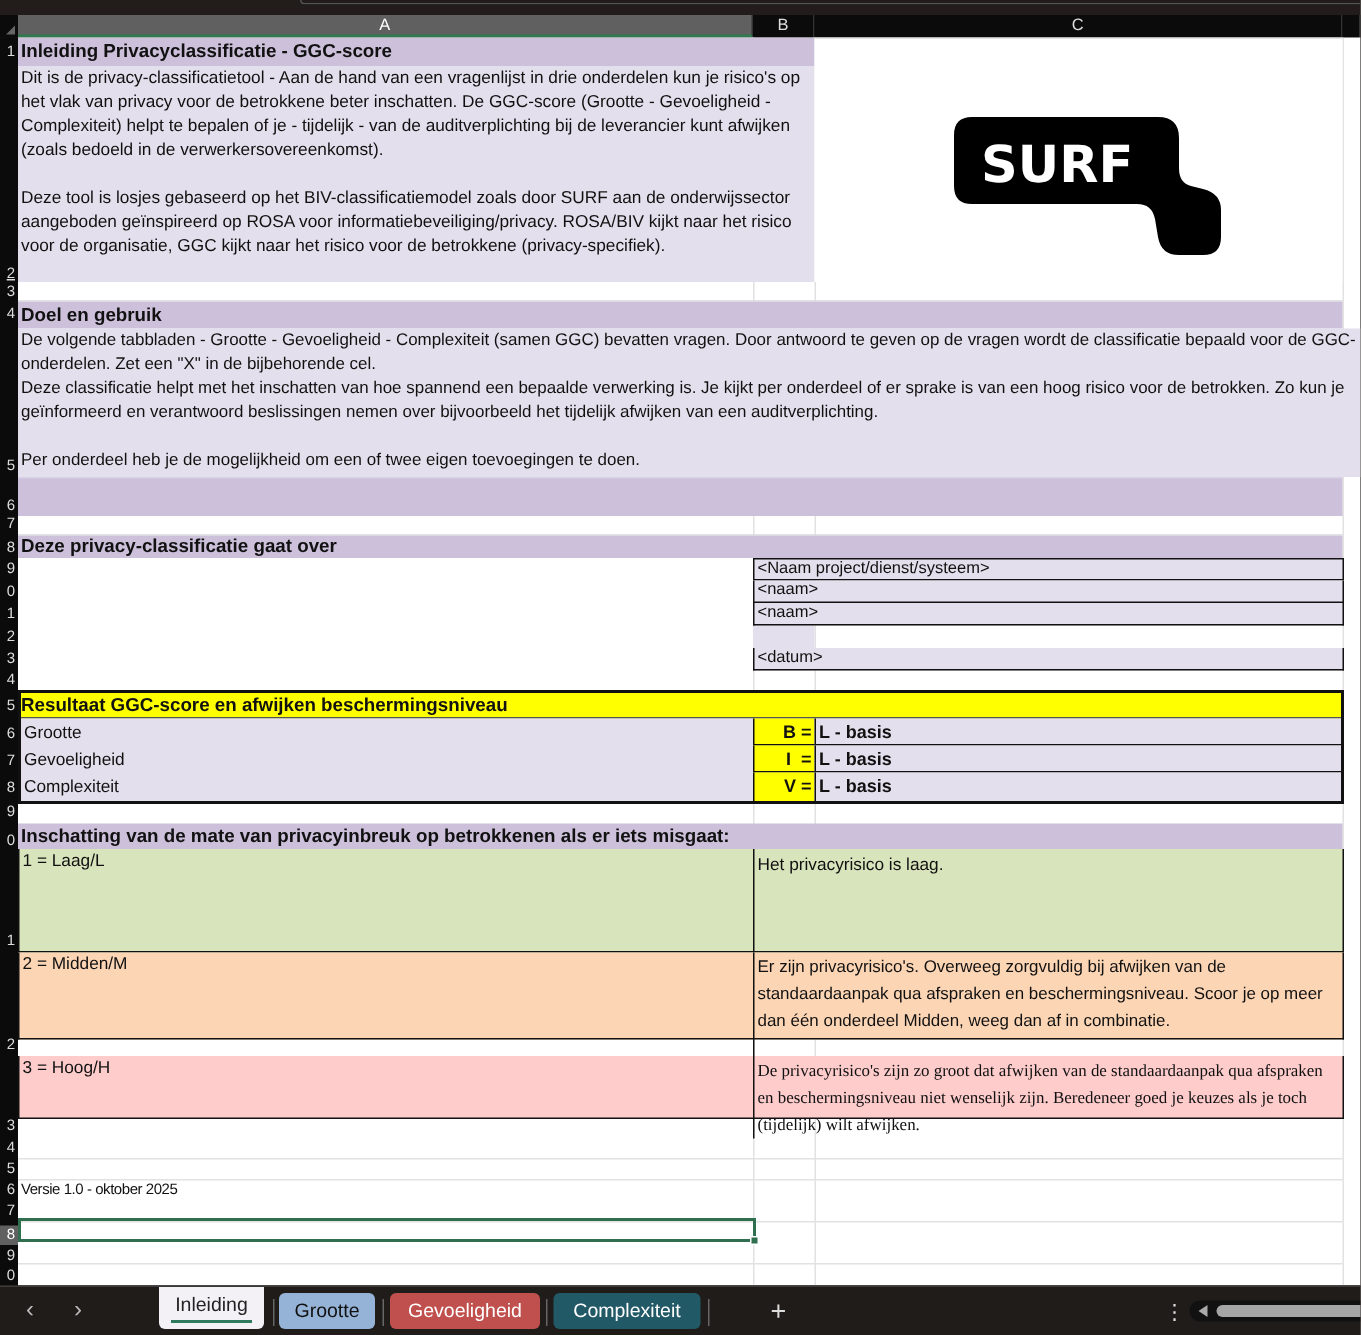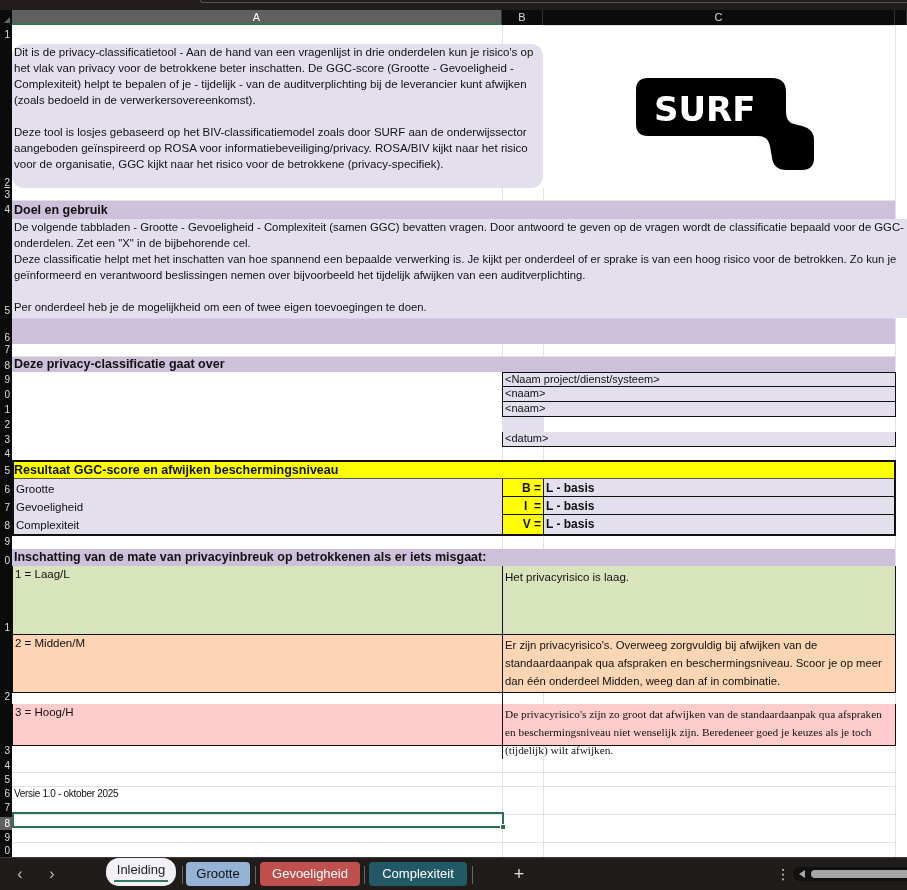--- a/index.html
+++ b/index.html
@@ -80,21 +80,22 @@
   <div class="rn sel" style="top:792px;height:13px;line-height:13px;">8</div>
   <div class="rn" style="top:808px;">9</div>
   <div class="rn" style="top:821px;">0</div>
 </div>
 
 <div class="grid">
   <div class="gl-v" style="left:490px;"></div>
   <div class="gl-v" style="left:531px;"></div>
   <div class="gl-v" style="left:883px;"></div>
 
-  <div class="cell lav" style="left:0;top:19px;width:531px;height:144px;padding-top:0;border-radius:12px;">
+  <div class="cell purple-h" style="left:0;top:0;width:531px;height:19px;">Inleiding Privacyclassificatie - GGC-score</div>
+  <div class="cell lav" style="left:0;top:19px;width:531px;height:144px;padding-top:0;">
     <div>Dit is de privacy-classificatietool - Aan de hand van een vragenlijst in drie onderdelen kun je risico's op het vlak van privacy voor de betrokkene beter inschatten. De GGC-score (Grootte - Gevoeligheid - Complexiteit) helpt te bepalen of je - tijdelijk - van de auditverplichting bij de leverancier kunt afwijken (zoals bedoeld in de verwerkersovereenkomst).</div>
     <div style="height:16px;"></div>
     <div>Deze tool is losjes gebaseerd op het BIV-classificatiemodel zoals door SURF aan de onderwijssector aangeboden geïnspireerd op ROSA voor informatiebeveiliging/privacy. ROSA/BIV kijkt naar het risico voor de organisatie, GGC kijkt naar het risico voor de betrokkene (privacy-specifiek).</div>
   </div>
   <div class="cell" style="left:531px;top:0;width:352px;height:163px;background:#fff;border-top:1px solid #e2e2e2;">
     <svg width="180" height="96" viewBox="0 0 180 96" style="position:absolute;left:93px;top:52px;">
       <path d="M12 0 H136 Q150 0 150 14 V34 Q150 44 158 46 L166 48 Q178 51 178 62 V80 Q178 92 166 92 H150 Q138 92 136 80 L134 68 Q132 58 122 58 H12 Q0 58 0 46 V12 Q0 0 12 0 Z" fill="#000"></path>
       <text x="18" y="43" font-family="DejaVu Sans, sans-serif" font-weight="bold" font-size="34" fill="#fff">SURF</text>
     </svg>
   </div>
@@ -158,21 +159,21 @@
   <div class="selbox" style="left:0;top:787px;width:492px;height:16px;">
       <div class="handle"></div>
     </div>
   <div class="cell" style="left:0;top:804px;width:883px;height:14px;border-bottom:1px solid #e2e2e2;"></div>
   <div class="cell" style="left:0;top:818px;width:883px;height:14px;"></div>
 </div>
 
 <div class="tabbar">
   <div class="navbtn" style="left:11px;">‹</div>
   <div class="navbtn" style="left:43px;">›</div>
-  <div class="tab active" style="left:106px;width:70px;border-radius:13px;">
+  <div class="tab active" style="left:106px;width:70px;">
     <span>Inleiding</span>
     <div class="uline"></div>
   </div>
   <div class="sep" style="left:182px;"></div>
   <div class="tab" style="left:186px;width:64px;background:#95b3d7;color:#111;">Grootte</div>
   <div class="sep" style="left:255px;"></div>
   <div class="tab" style="left:260px;width:100px;background:#c0504d;color:#fff;">Gevoeligheid</div>
   <div class="sep" style="left:364px;"></div>
   <div class="tab" style="left:369px;width:98px;background:#215967;color:#fff;">Complexiteit</div>
   <div class="sep" style="left:472px;"></div>

